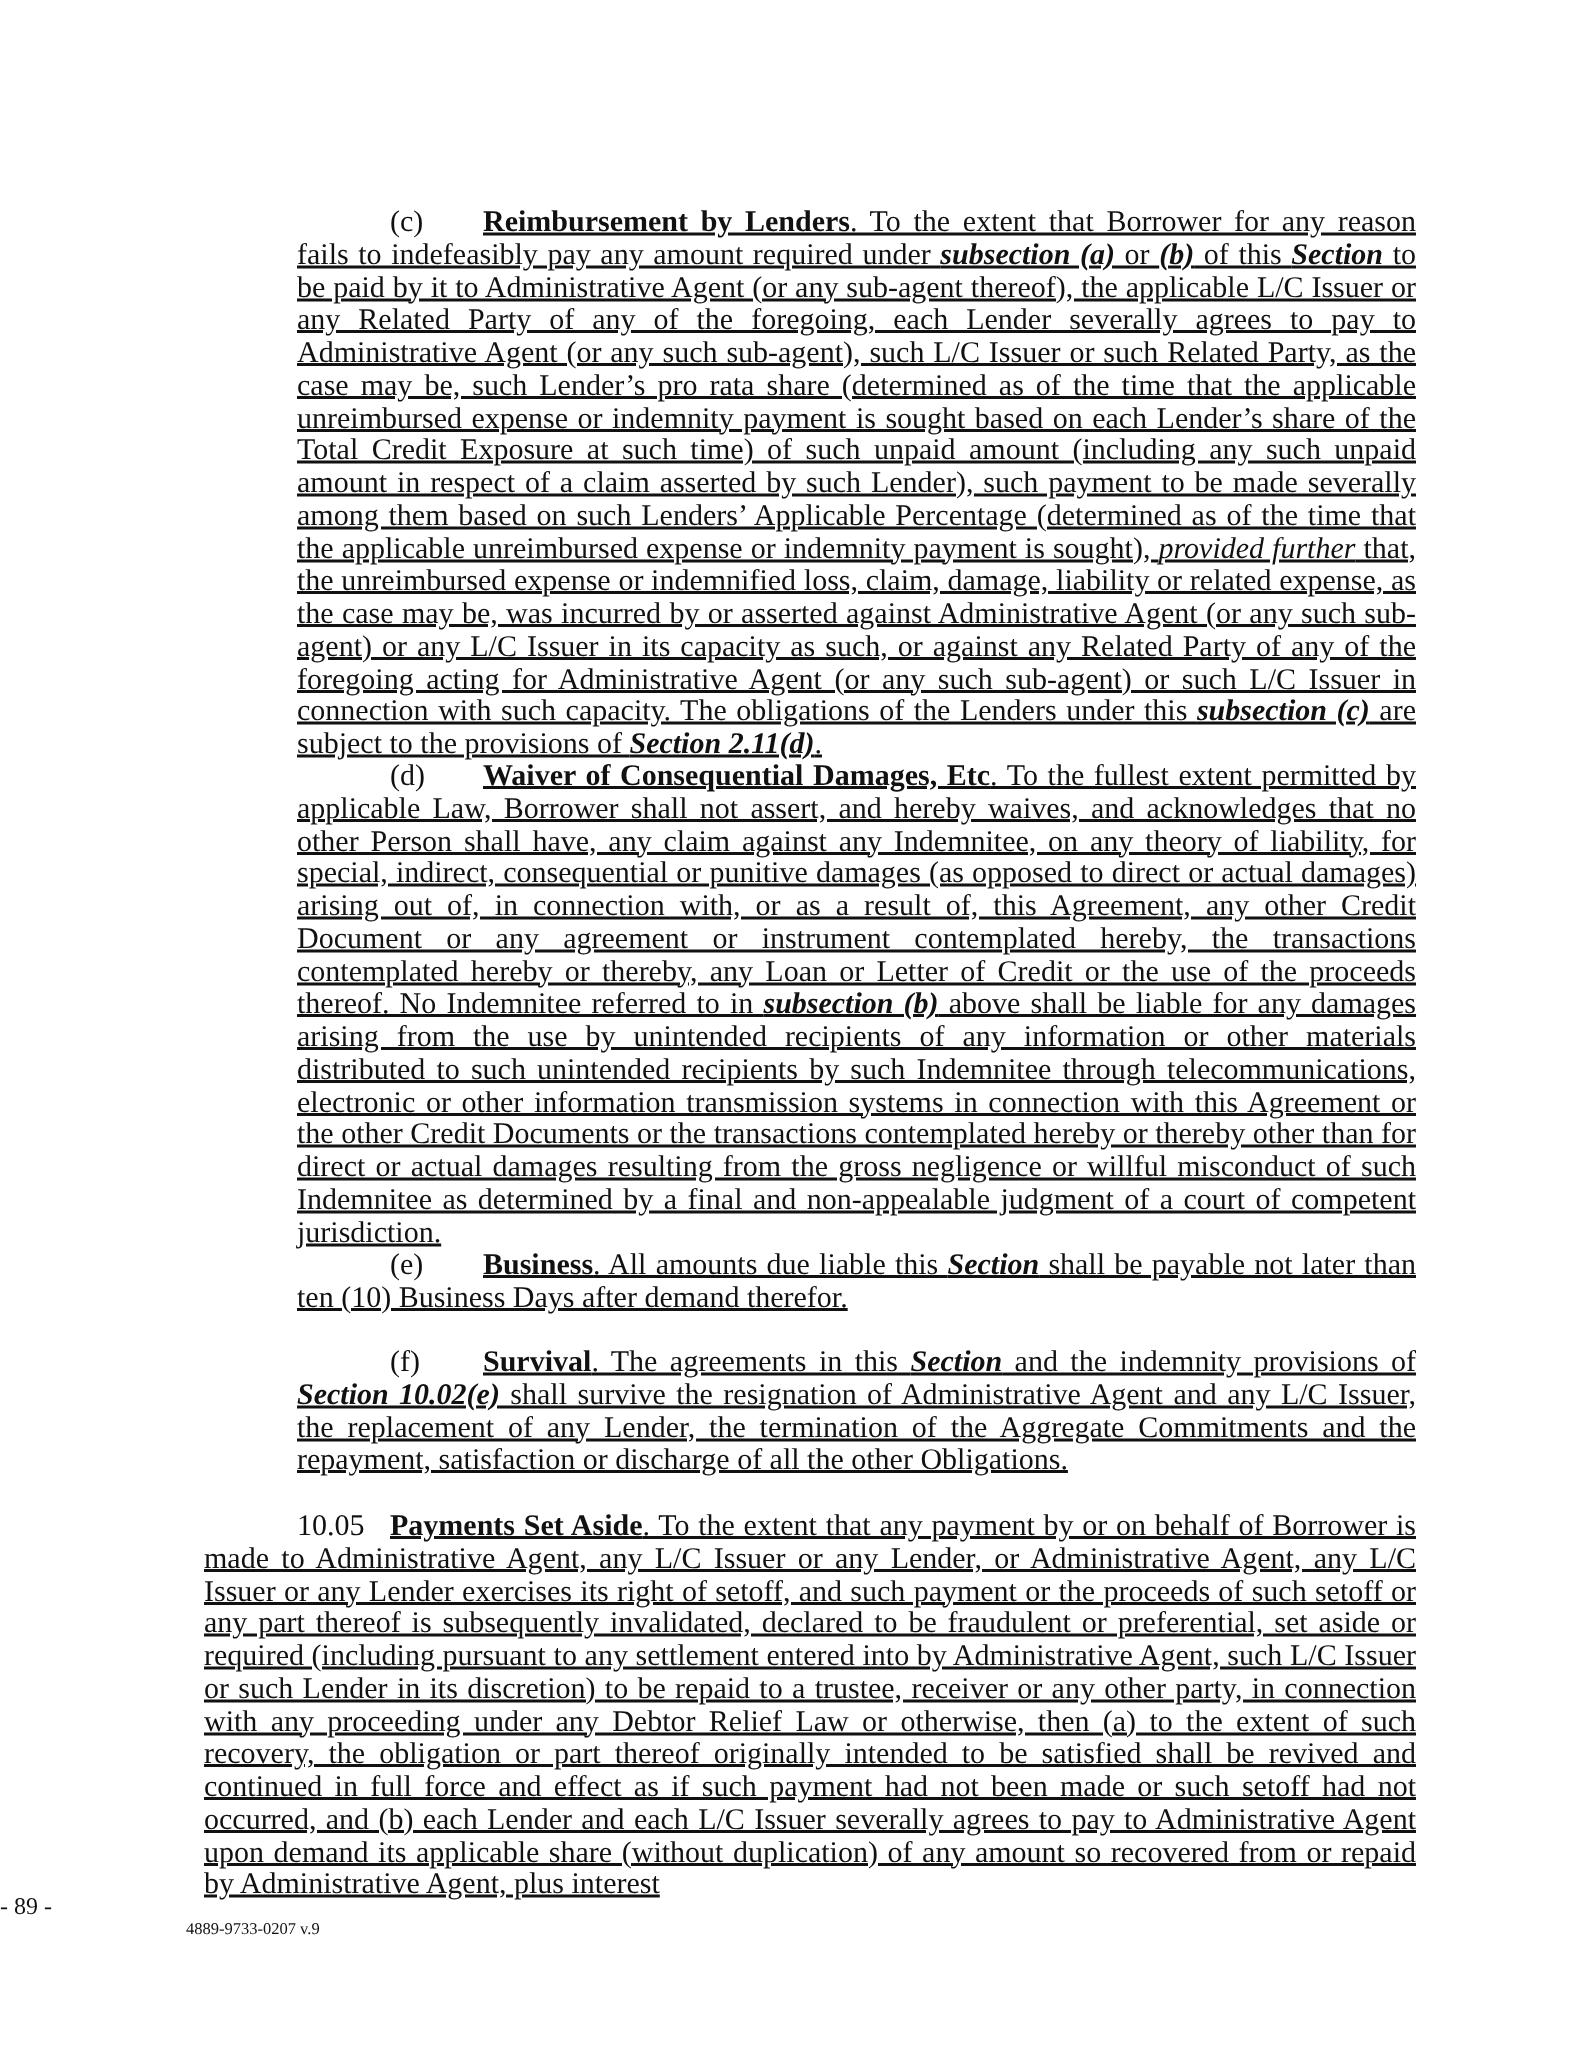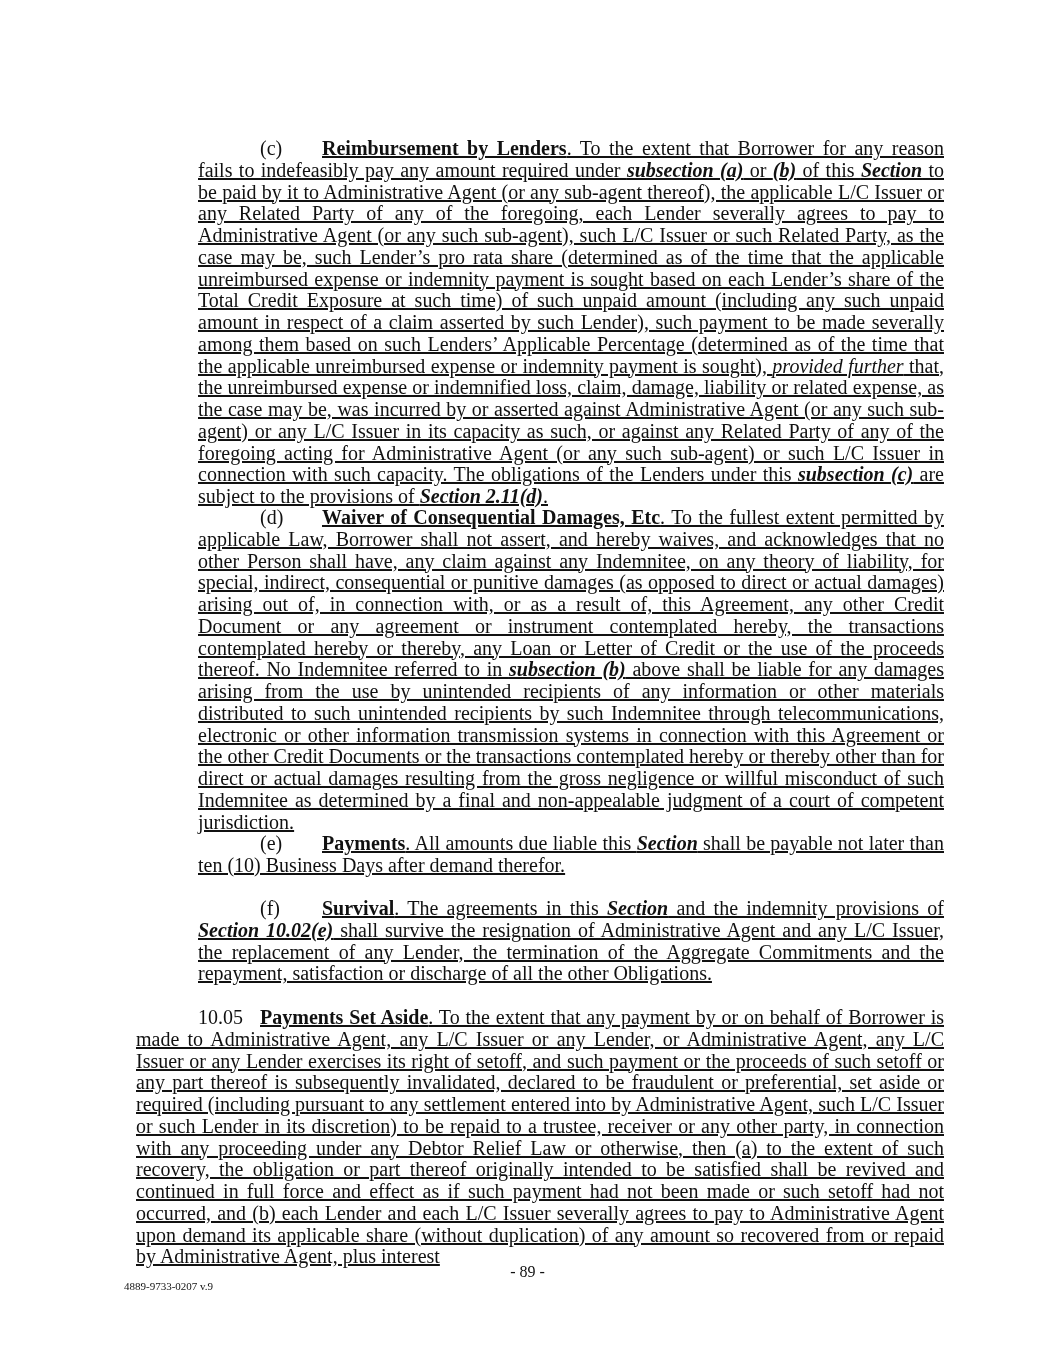--- a/index.html
+++ b/index.html
@@ -15,30 +15,30 @@
     margin: 12px;
     text-decoration: underline;
   }
   .indent-sub { left: 186px; width: 746px; }
   .indent-main { left: 124px; width: 808px; }
   .first { text-indent: 62px; }
   .label { display: inline-block; width: 62px; text-indent: 0; }
   .bi { font-weight: bold; font-style: italic; }
   .b { font-weight: bold; }
   .i { font-style: italic; }
-  .pagenum { position: absolute; top: 1263px; left: 0; width: 1055px; text-align: center; font-size: 16px; }
+  .pagenum { position: absolute; top: 1263px; left: 0; width: 1055px; text-align: left; font-size: 16px; }
   .docid { position: absolute; top: 1280px; left: 124px; font-size: 11px; }
 </style>
 </head>
 <body>
 
 <p class="para indent-sub first" style="top:126px;"><span class="label">(c)</span><span class="b">Reimbursement by Lenders</span><span>. To the extent that Borrower for any reason fails to indefeasibly pay any amount required under </span><span class="bi">subsection (a)</span><span> or </span><span class="bi">(b)</span><span> of this </span><span class="bi">Section</span><span> to be paid by it to Administrative Agent (or any sub-agent thereof), the applicable L/C Issuer or any Related Party of any of the foregoing, each Lender severally agrees to pay to Administrative Agent (or any such sub-agent), such L/C Issuer or such Related Party, as the case may be, such Lender’s pro rata share (determined as of the time that the applicable unreimbursed expense or indemnity payment is sought based on each Lender’s share of the Total Credit Exposure at such time) of such unpaid amount (including any such unpaid amount in respect of a claim asserted by such Lender), such payment to be made severally among them based on such Lenders’ Applicable Percentage (determined as of the time that the applicable unreimbursed expense or indemnity payment is sought), </span><span class="i">provided further</span><span> that, the unreimbursed expense or indemnified loss, claim, damage, liability or related expense, as the case may be, was incurred by or asserted against Administrative Agent (or any such sub-agent) or any L/C Issuer in its capacity as such, or against any Related Party of any of the foregoing acting for Administrative Agent (or any such sub-agent) or such L/C Issuer in connection with such capacity. The obligations of the Lenders under this </span><span class="bi">subsection (c)</span><span> are subject to the provisions of </span><span class="bi">Section 2.11(d)</span><span>.</span></p>
 
 <p class="para indent-sub first" style="top:495px;"><span class="label">(d)</span><span class="b">Waiver of Consequential Damages, Etc</span><span>. To the fullest extent permitted by applicable Law, Borrower shall not assert, and hereby waives, and acknowledges that no other Person shall have, any claim against any Indemnitee, on any theory of liability, for special, indirect, consequential or punitive damages (as opposed to direct or actual damages) arising out of, in connection with, or as a result of, this Agreement, any other Credit Document or any agreement or instrument contemplated hereby, the transactions contemplated hereby or thereby, any Loan or Letter of Credit or the use of the proceeds thereof. No Indemnitee referred to in </span><span class="bi">subsection (b)</span><span> above shall be liable for any damages arising from the use by unintended recipients of any information or other materials distributed to such unintended recipients by such Indemnitee through telecommunications, electronic or other information transmission systems in connection with this Agreement or the other Credit Documents or the transactions contemplated hereby or thereby other than for direct or actual damages resulting from the gross negligence or willful misconduct of such Indemnitee as determined by a final and non-appealable judgment of a court of competent jurisdiction.</span></p>
 
-<p class="para indent-sub first" style="top:821px;"><span class="label">(e)</span><span class="b">Payments</span><span>. All amounts due liable this </span><span class="bi">Section</span><span> shall be payable not later than ten (10) Business Days after demand therefor.</span></p>
+<p class="para indent-sub first" style="top:821px;"><span class="label">(e)</span><span class="b">Business</span><span>. All amounts due liable this </span><span class="bi">Section</span><span> shall be payable not later than ten (10) Business Days after demand therefor.</span></p>
 
 <p class="para indent-sub first" style="top:886px;"><span class="label">(f)</span><span class="b">Survival</span><span>. The agreements in this </span><span class="bi">Section</span><span> and the indemnity provisions of </span><span class="bi">Section 10.02(e)</span><span> shall survive the resignation of Administrative Agent and any L/C Issuer, the replacement of any Lender, the termination of the Aggregate Commitments and the repayment, satisfaction or discharge of all the other Obligations.</span></p>
 
 <p class="para indent-main first" style="top:995px;"><span class="label">10.05</span><span class="b">Payments Set Aside</span><span>. To the extent that any payment by or on behalf of Borrower is made to Administrative Agent, any L/C Issuer or any Lender, or Administrative Agent, any L/C Issuer or any Lender exercises its right of setoff, and such payment or the proceeds of such setoff or any part thereof is subsequently invalidated, declared to be fraudulent or preferential, set aside or required (including pursuant to any settlement entered into by Administrative Agent, such L/C Issuer or such Lender in its discretion) to be repaid to a trustee, receiver or any other party, in connection with any proceeding under any Debtor Relief Law or otherwise, then (a) to the extent of such recovery, the obligation or part thereof originally intended to be satisfied shall be revived and continued in full force and effect as if such payment had not been made or such setoff had not occurred, and (b) each Lender and each L/C Issuer severally agrees to pay to Administrative Agent upon demand its applicable share (without duplication) of any amount so recovered from or repaid by Administrative Agent, plus interest</span></p>
 
 <div class="pagenum">- 89 -</div>
 <div class="docid">4889-9733-0207 v.9</div>
 
 </body></html>

